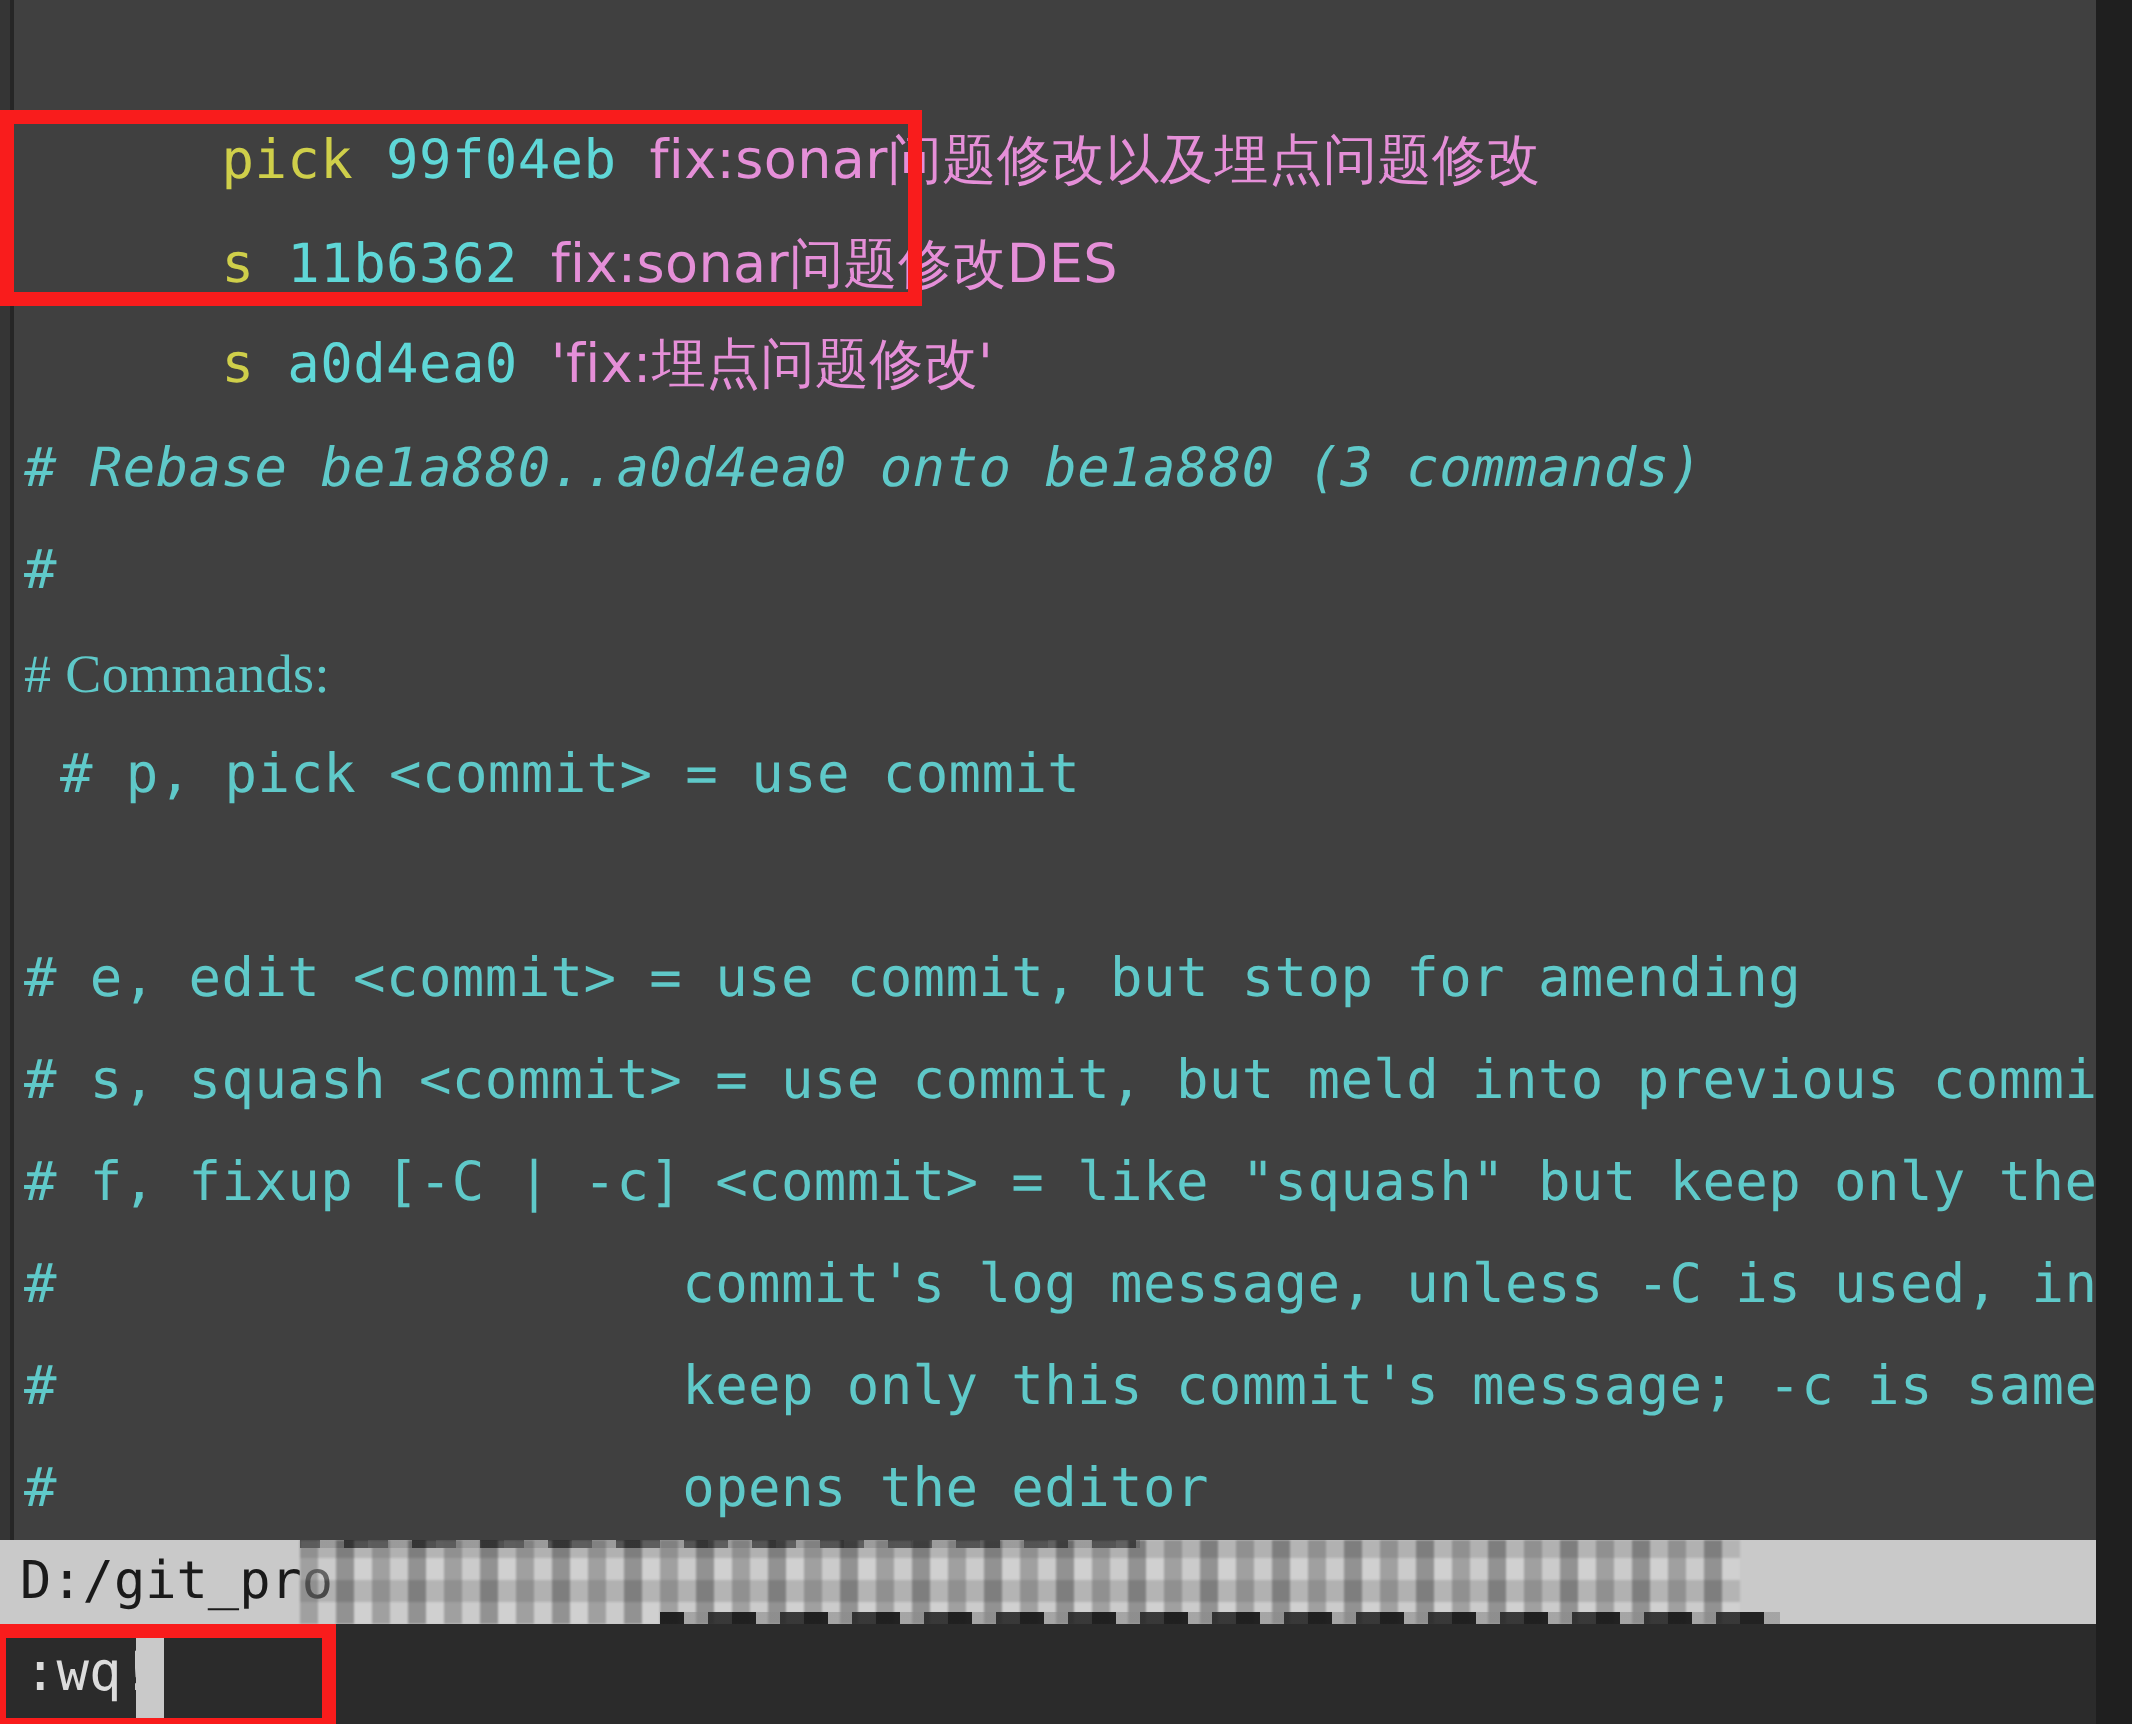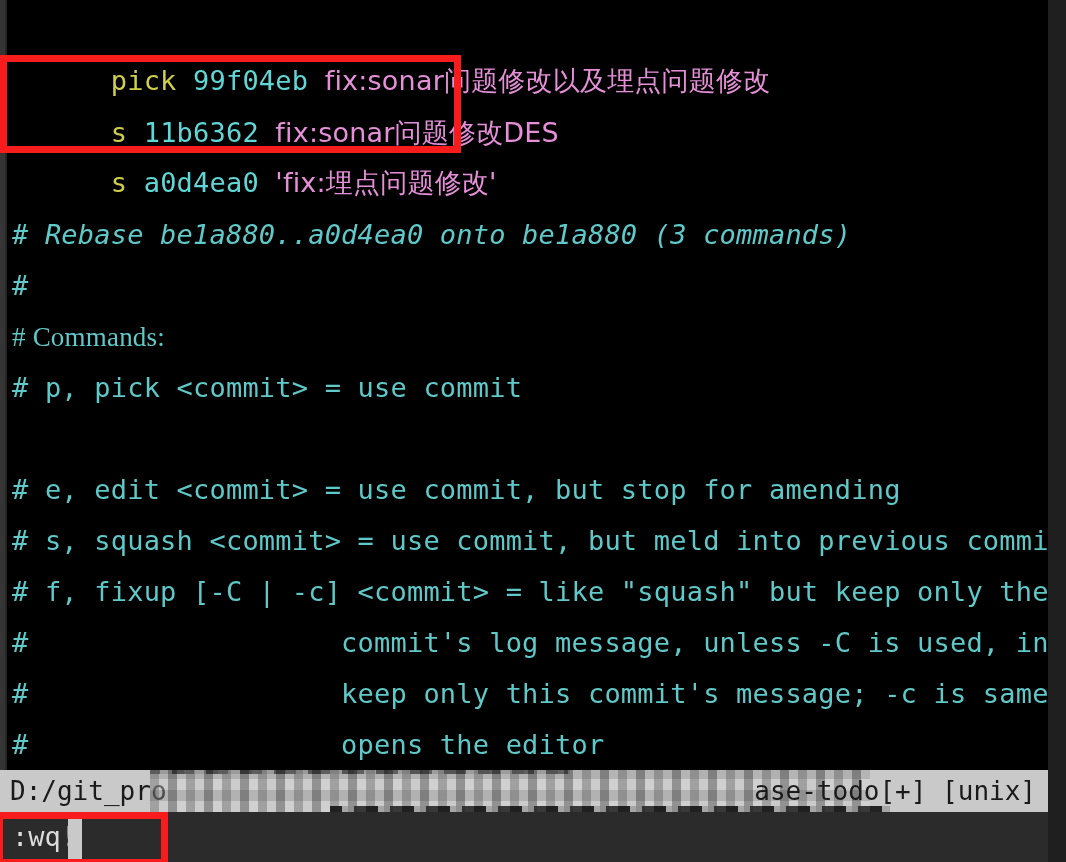--- a/index.html
+++ b/index.html
@@ -4,21 +4,21 @@
 <style>
   html, body {
     margin: 0;
     padding: 0;
     background: #2b2b2b;
   }
   #screen {
     position: relative;
     width: 1066px;
     height: 862px;
-    background: #000000;
+    background: #404040;
     overflow: hidden;
     font-family: "DejaVu Sans Mono", "Liberation Mono", monospace;
   }
 
   
   .gutter {
     position: absolute;
     left: 0; top: 0;
     width: 5px; height: 770px;
     background: #353535;
@@ -179,36 +179,35 @@
       <span class="tok-cmd">s</span><span> </span><span class="tok-hash">11b6362</span><span> </span><span class="tok-msg cjk">fix:sonar问题修改DES</span>
     </div>
 
     <div class="line" style="top:108px;">
       <span class="tok-cmd">s</span><span> </span><span class="tok-hash">a0d4ea0</span><span> </span><span class="tok-msg cjk">'fix:埋点问题修改'</span>
     </div>
 
     <div class="line tok-comment" style="top:210px;font-style:italic;"># Rebase be1a880..a0d4ea0 onto be1a880 (3 commands)</div>
     <div class="line tok-comment" style="top:261px;">#</div>
     <div class="line tok-comment" style="top:312px;font-family:Liberation Serif, serif;"># Commands:</div>
-    <div class="line tok-comment" style="top:363px;"># p, pick &lt;commit&gt; = use commit</div>
+    <div class="line tok-comment" style="top:363px;margin-left:18px;"># p, pick &lt;commit&gt; = use commit</div>
     <div class="line tok-comment" style="top:465px;"># e, edit &lt;commit&gt; = use commit, but stop for amending</div>
     <div class="line tok-comment" style="top:516px;"># s, squash &lt;commit&gt; = use commit, but meld into previous commit</div>
     <div class="line tok-comment" style="top:567px;"># f, fixup [-C | -c] &lt;commit&gt; = like "squash" but keep only the previous</div>
     <div class="line tok-comment" style="top:618px;">#                   commit's log message, unless -C is used, in which case</div>
     <div class="line tok-comment" style="top:669px;">#                   keep only this commit's message; -c is same as -C but</div>
     <div class="line tok-comment" style="top:720px;">#                   opens the editor</div>
 
   </div>
 
   <div class="statusline">
     <span class="status-inner">D:/git_pro</span>
     <span class="redact-top"></span>
     <span class="redact"></span>
     <span class="redact-bottom"></span>
-    <span class="status-right"><span>ase-todo[+]</span> <span>[unix]</span></span>
   </div>
 
   <div class="cmdline">
     <span class="cmd-text">:wq!</span>
     <span class="cmd-cursor"></span>
   </div>
 
   <div class="annot" id="annot-squash"></div>
   <div class="annot" id="annot-wq"></div>
 

